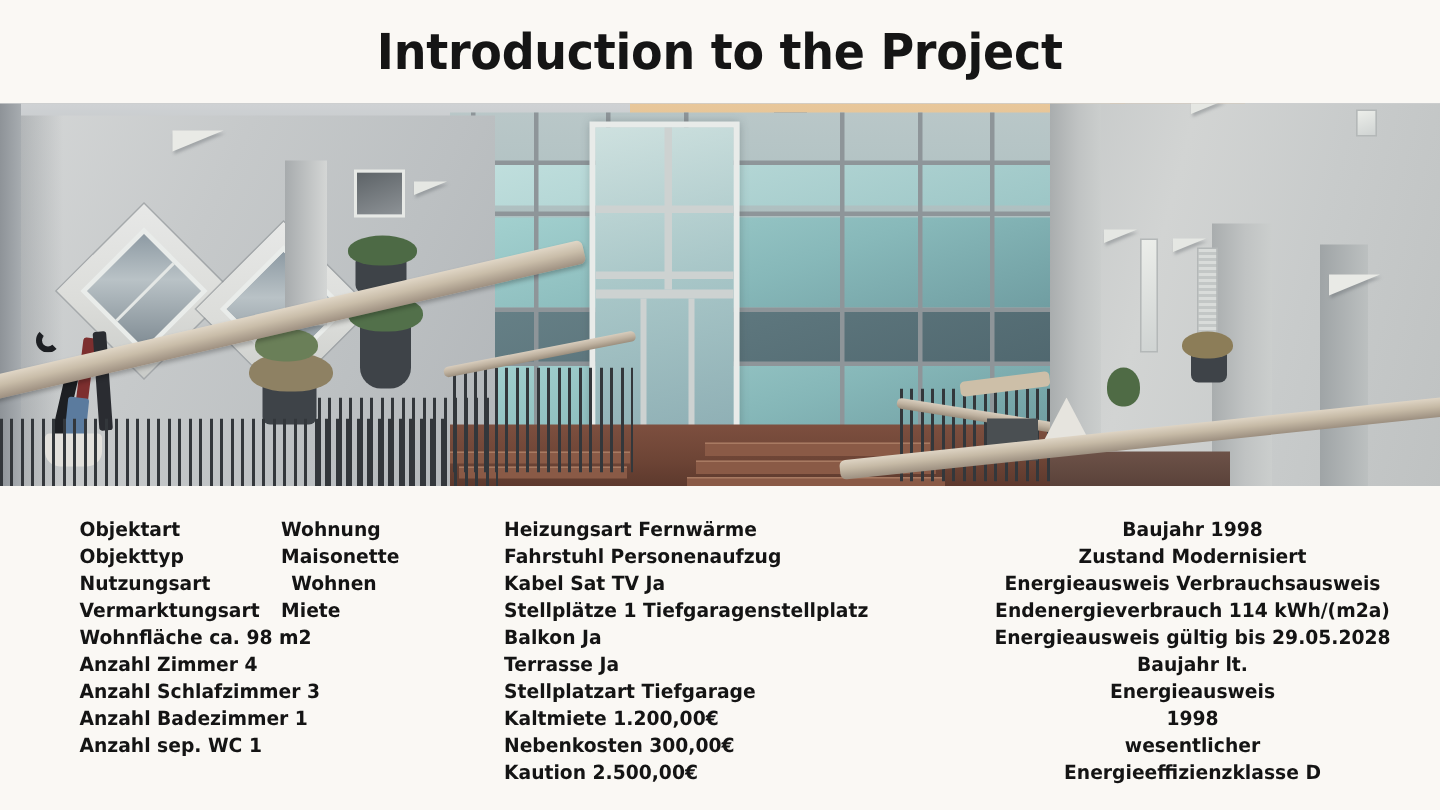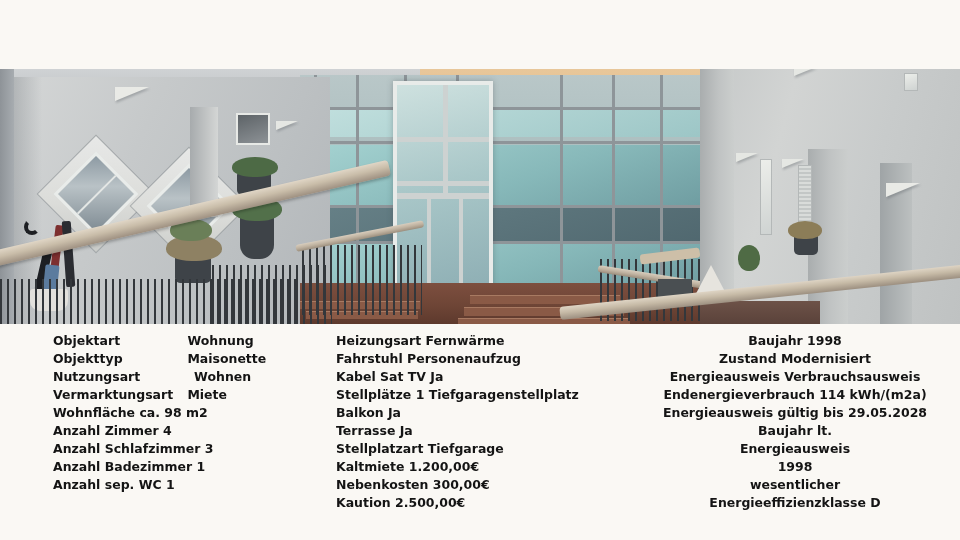--- a/index.html
+++ b/index.html
@@ -192,21 +192,21 @@
   
   .left-slice {
     left:0; top:0; width:14px; height:255px;
     background:linear-gradient(90deg,#8e9398,#a7acb0);
   }
 
   
   .info {
     position:absolute;
     left:0; top:324px; width:960px; height:216px;
-    padding-top:8px;
+    padding-top:21px;
   }
   .cols { display:flex; width:960px; }
   .col { }
   .col-left  { width:330px; padding-left:53px; }
   .col-mid   { width:300px; text-align:left; }
   .col-right { width:330px; text-align:center; }
 
   .row {
     font-size:13px;
     font-weight:700;
@@ -219,20 +219,23 @@
   .col-mid .row, .col-right .row { transform-origin:center center; }
   .row .lbl { display:inline-block; width:140px; }
   .row .val { display:inline-block; }
   .row .val.indent { padding-left:7px; }
 </style>
 </head>
 <body>
 
 <div class="slide">
 
+  <div class="title-bar">
+    <div class="title">Introduction to the Project</div>
+  </div>
 
   <div class="photo">
 
     <div class="sky"></div>
 
     <div class="bg-building">
       <div class="bg-win" style="position:absolute;left:14px;top:12px;width:18px;height:34px;"></div>
       <div class="bg-win" style="position:absolute;left:48px;top:10px;width:16px;height:32px;"></div>
       <div class="bg-win d" style="position:absolute;left:96px;top:6px;width:22px;height:30px;"></div>
       <div class="bg-win" style="position:absolute;left:150px;top:8px;width:20px;height:30px;"></div>

